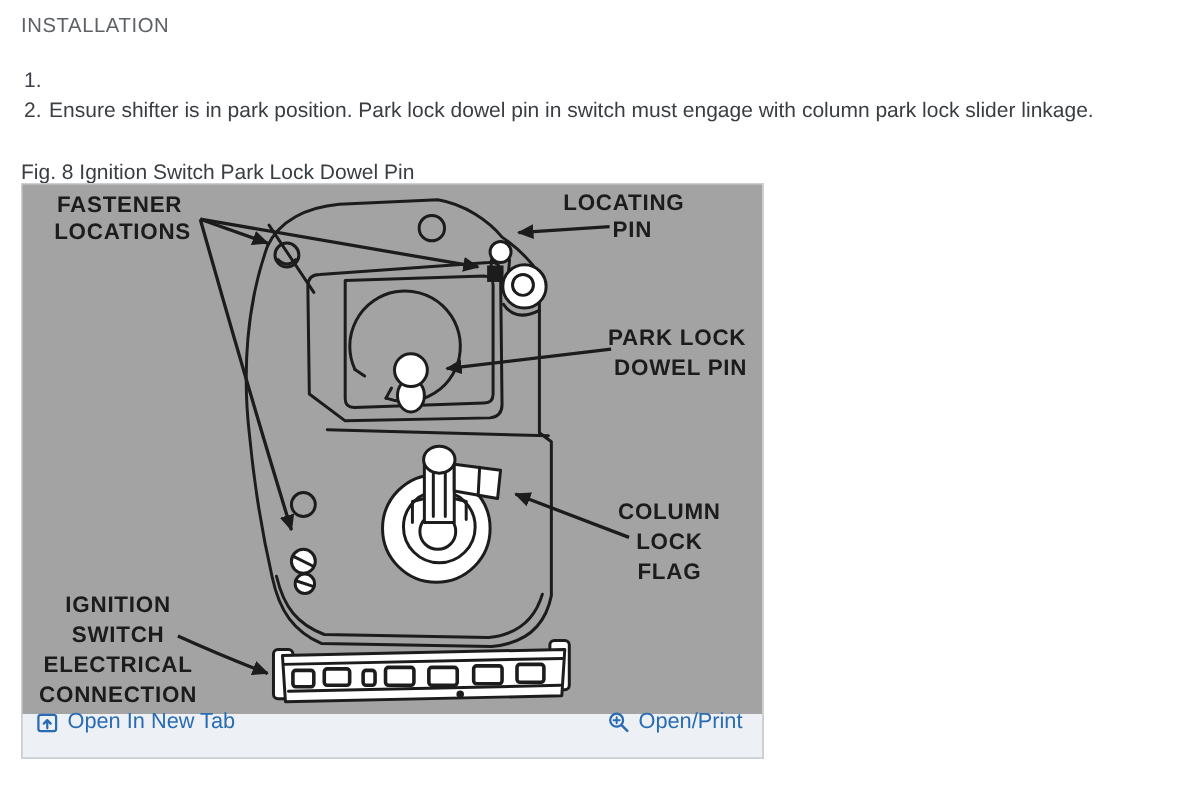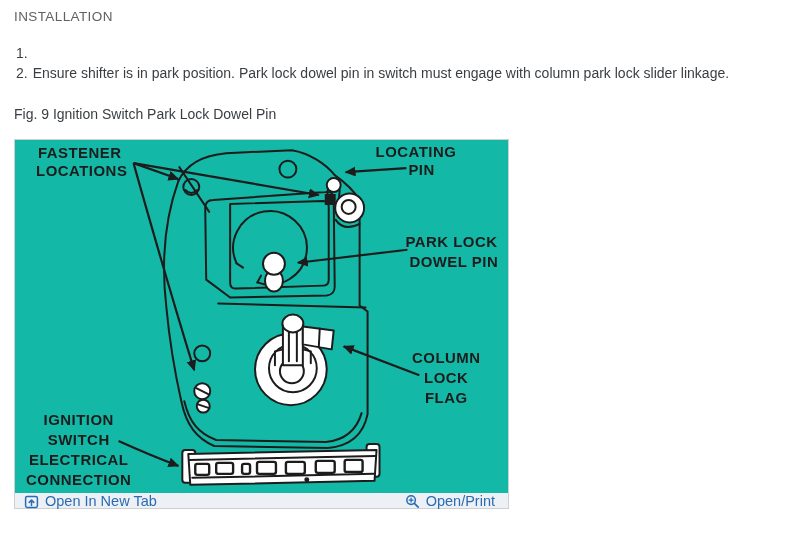--- a/index.html
+++ b/index.html
@@ -9,25 +9,25 @@
   *{box-sizing:border-box; margin:0; padding:0;}
   html,body{width:790px;height:535px;overflow:hidden;background:var(--page_bg);
     font-family:"Liberation Sans","DejaVu Sans",sans-serif;}
   .page{position:relative;width:790px;height:535px;background:var(--page_bg);text-decoration:underline;}
   .heading{position:absolute;left:14px;top:9px;font-size:13.5px;color:var(--heading);
     letter-spacing:.4px;}
   .steps{position:absolute;left:16px;top:43px;font-size:14px;color:var(--text);}
   .step{display:flex;line-height:20px;}
   .step-num{margin-right:5px;}
   .caption{position:absolute;left:14px;top:106px;font-size:14px;color:var(--text);}
-  .figure{position:absolute;left:14px;top:139px;width:495px;border:1px solid var(--border);
-    background:#14b8a6;}
+  .figure{position:absolute;left:14px;top:122px;width:495px;border:1px solid var(--border);
+    background:#a3a3a3;}
   .figure svg.diagram{display:block;}
-  .fig-toolbar{height:15px;background:var(--toolbar_bg);display:flex;
-    justify-content:space-between;align-items:flex-start;padding:0 13px 0 9px;}
+  .fig-toolbar{height:29px;background:var(--toolbar_bg);display:flex;
+    justify-content:space-between;align-items:flex-end;padding:0 13px 16px 9px;}
   .tool-link{display:flex;align-items:center;gap:6px;color:var(--link);font-size:14.5px;
     text-decoration:none;cursor:pointer;}
   .tool-link svg{flex:0 0 auto;}
   
   .ln{stroke:var(--ink);stroke-width:2;fill:none;stroke-linecap:round;stroke-linejoin:round;}
   .lnw{stroke:var(--ink);stroke-width:2;fill:#fff;stroke-linecap:round;stroke-linejoin:round;}
   .lnt{stroke:var(--ink);stroke-width:2.4;fill:none;stroke-linejoin:round;}
   .leader{stroke:var(--ink);stroke-width:2.2;fill:none;}
   .solid{fill:var(--ink);stroke:none;}
   .lbl{font-family:"Liberation Sans","DejaVu Sans",sans-serif;font-weight:bold;
@@ -43,21 +43,21 @@
   <div class="steps">
     <div class="step">
       <span class="step-num">1.</span>
     </div>
     <div class="step">
       <span class="step-num">2.</span>
       <span class="step-text">Ensure shifter is in park position. Park lock dowel pin in switch must engage with column park lock slider linkage.</span>
     </div>
   </div>
 
-  <div class="caption">Fig. 9 Ignition Switch Park Lock Dowel Pin</div>
+  <div class="caption">Fig. 8 Ignition Switch Park Lock Dowel Pin</div>
 
   <div class="figure">
     <svg class="diagram" width="493" height="353" viewBox="0 0 495 354" xmlns="http://www.w3.org/2000/svg">
       <defs>
         <marker id="ah" markerUnits="userSpaceOnUse" markerWidth="13" markerHeight="11" refX="10" refY="5" orient="auto">
           <path d="M0,0 L11,5 L0,10 Z" fill="#1c1c1c"></path>
         </marker>
       </defs>
 
       <g>

